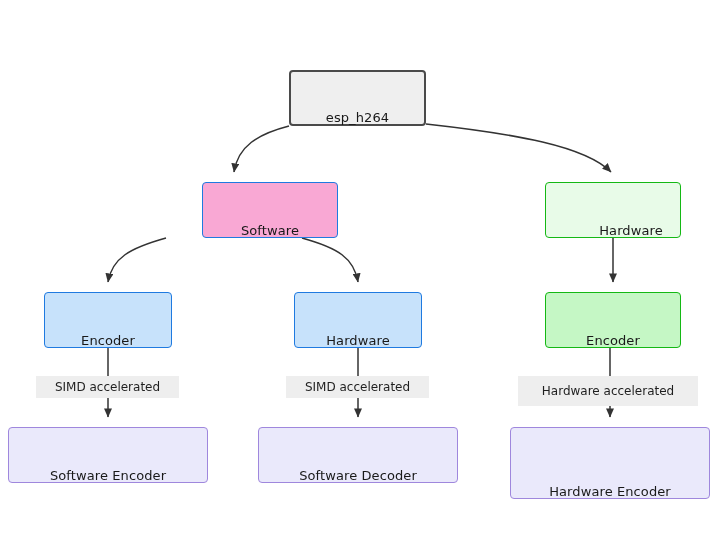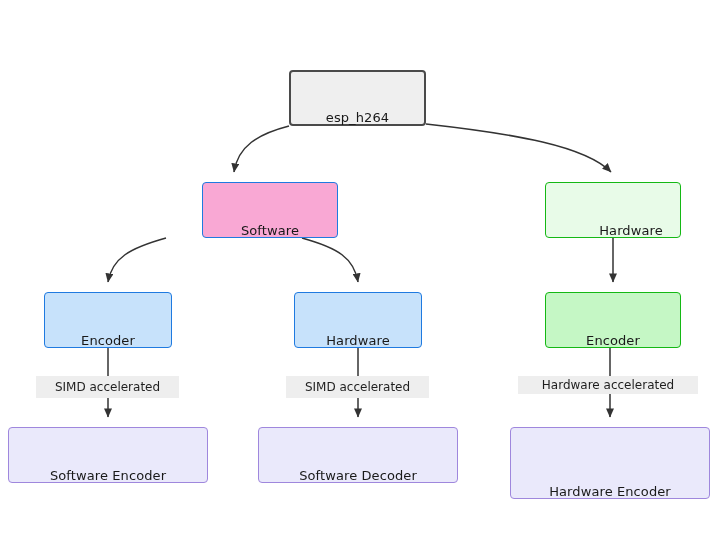--- a/index.html
+++ b/index.html
@@ -152,15 +152,15 @@
   </div>
 
   <div class="node node-purple" style="left:510px; top:427px; width:200px; height:72px;">
     <span>Hardware Encoder</span>
   </div>
 
   <div class="edge-label" style="left:36px; top:376px; width:143px; height:22px;">SIMD accelerated</div>
 
   <div class="edge-label" style="left:286px; top:376px; width:143px; height:22px;">SIMD accelerated</div>
 
-  <div class="edge-label" style="left:518px; top:376px; width:180px; height:18px;">Hardware accelerated</div>
+  <div class="edge-label" style="left:518px; top:376px; width:180px; height:30px;">Hardware accelerated</div>
 
 </div>
 
 </body></html>

